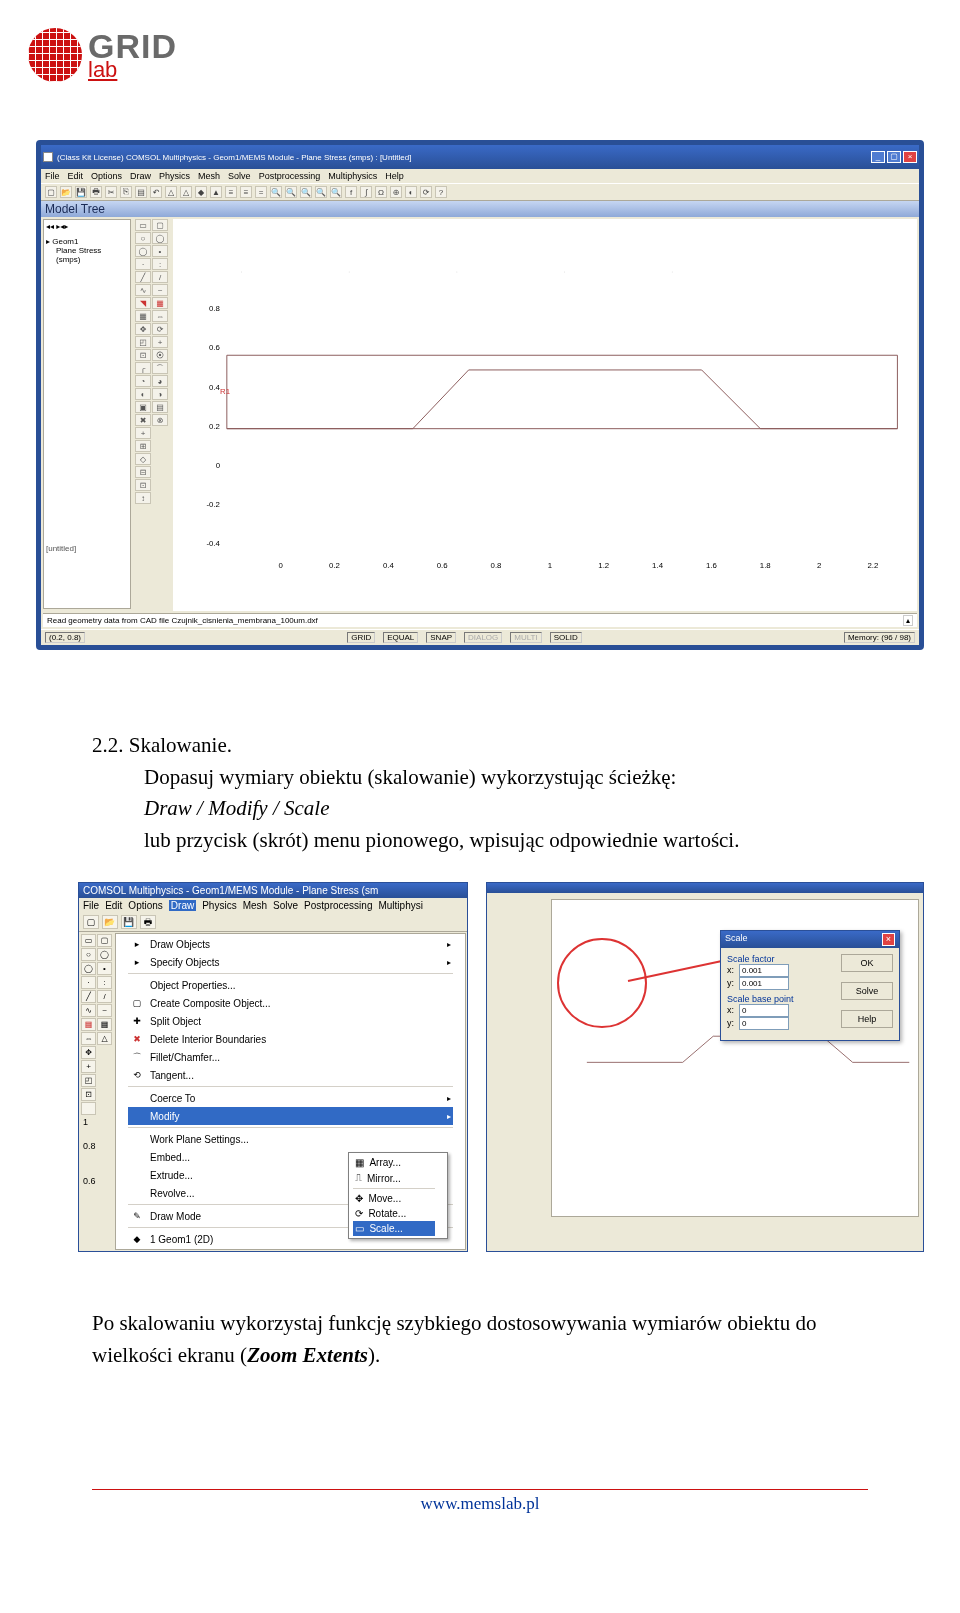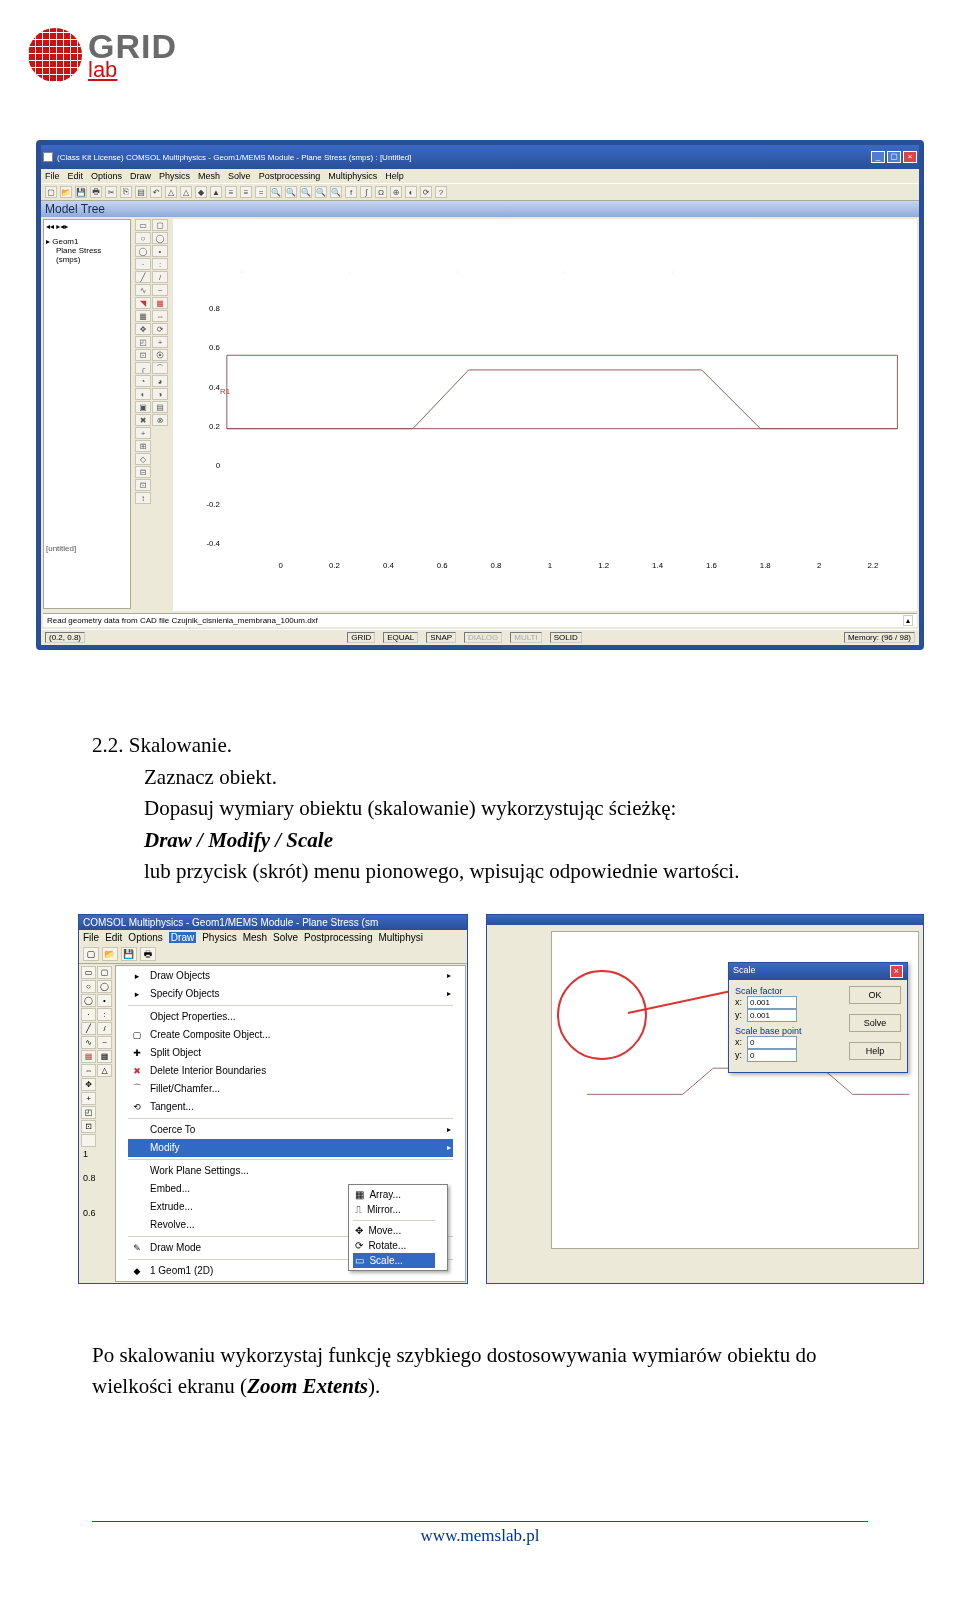--- a/index.html
+++ b/index.html
@@ -68,21 +68,21 @@
   .sub-dd .sitem { display:flex; align-items:center; gap:5px; font-size:10px; padding:2px; white-space:nowrap; }
   .sub-dd .sitem.hl { background:#316ac5; color:#fff; }
 
   .shot-right { flex:1; position:relative; border:1px solid #2a4f98; background:#ece9d8; min-height:360px; font-family:Tahoma,Arial,sans-serif; }
   .shot-right .sr-title { background:linear-gradient(#3a6ac7,#294f96); height:10px; }
   .shot-right .sr-body { display:flex; padding:6px 4px; height:330px; }
   .sr-left { width:60px; font-size:7px; }
   .sr-canvas { flex:1; background:#fff; border:1px solid #aca899; position:relative; }
   .zoom-circle { position:absolute; left:5px; top:38px; width:90px; height:90px; border:2px solid #d33; border-radius:50%; background:rgba(255,255,255,.6); pointer-events:none; }
   .zoom-line { position:absolute; left:76px; top:80px; width:120px; height:2px; background:#d33; transform:rotate(-12deg); transform-origin:left; }
-  .scale-dlg { position:absolute; left:176px; top:30px; width:180px; background:#ece9d8; border:1px solid #2a4f98; font-size:9px; box-shadow:2px 2px 4px rgba(0,0,0,.3); }
+  .scale-dlg { position:absolute; left:168px; top:30px; width:180px; background:#ece9d8; border:1px solid #2a4f98; font-size:9px; box-shadow:2px 2px 4px rgba(0,0,0,.3); }
   .scale-dlg .sd-title { background:linear-gradient(#3a6ac7,#294f96); color:#fff; padding:2px 4px; display:flex; justify-content:space-between; }
   .scale-dlg .sd-body { padding:6px; display:flex; gap:6px; }
   .sd-fields { flex:1; }
   .sd-group { font-size:9px; margin-bottom:4px; }
   .sd-group label { display:inline-block; width:12px; }
   .sd-group .inp { display:inline-block; width:50px; height:13px; background:#fff; border:1px solid #7f9db9; font-size:8px; padding-left:2px; line-height:12px; }
   .sd-btns { display:flex; flex-direction:column; gap:10px; }
   .sd-btns .btn { width:52px; height:18px; background:#ece9d8; border:1px solid #aca899; font-size:9px; text-align:center; line-height:17px; }
 
   .doc-text-2 { margin: 56px 92px 0 92px; font-size: 21px; line-height: 1.5; }
@@ -304,23 +304,22 @@
     <span class="cell" style="color:#aaa">DIALOG</span>
     <span class="cell" style="color:#aaa">MULTI</span>
     <span class="cell">SOLID</span>
     <span class="spacer"></span>
     <span class="cell">Memory: (96 / 98)</span>
   </div>
 </div>
 
 <div class="doc-text">
   <div>2.2. Skalowanie.</div>
-  <span class="indent">Zaznacz obiekt.</span>
   <span class="indent">Dopasuj wymiary obiektu (skalowanie) wykorzystując ścieżkę:</span>
-  <span class="indent" style="font-style:italic;font-weight:bold">Draw / Modify / Scale</span>
+  <span class="indent" style="font-style:italic;font-weight:normal">Draw / Modify / Scale</span>
   <span class="indent">lub przycisk (skrót) menu pionowego, wpisując odpowiednie wartości.</span>
 </div>
 
 <div class="shots-row">
 
   <div class="shot-left">
     <div class="sl-title">COMSOL Multiphysics - Geom1/MEMS Module - Plane Stress (sm</div>
     <div class="sl-menu">
       <span>File</span>
       <span>Edit</span>

